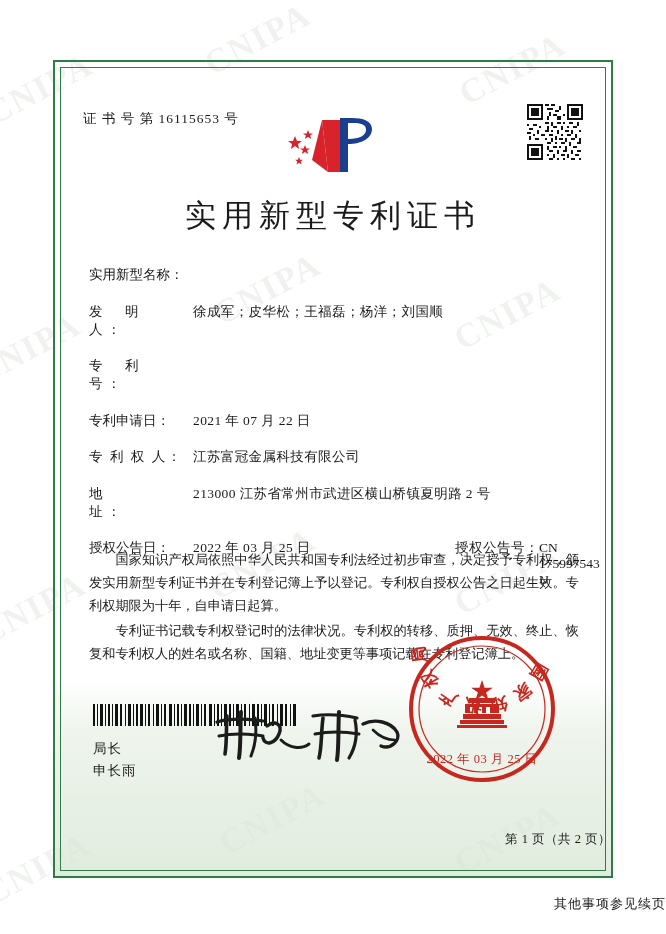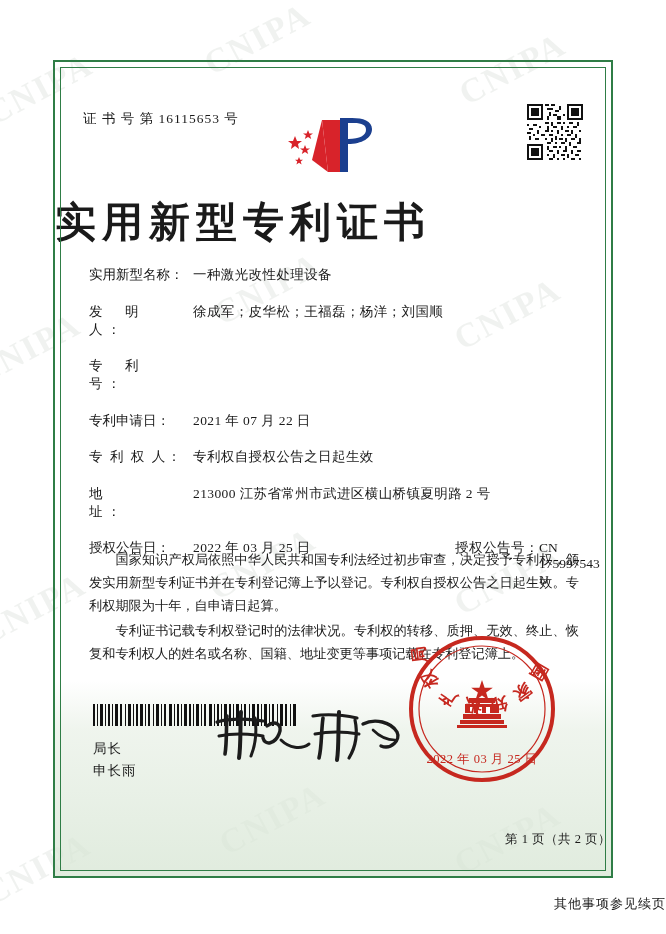--- a/index.html
+++ b/index.html
@@ -101,23 +101,23 @@
     transform: translateX(-50%);
     width: 110px;
     height: 70px;
   }
 
   .title {
     position: absolute;
     left: 0;
     right: 0;
     top: 133px;
-    text-align: left;
-    font-size: 41px;
-    font-weight: 700;
+    text-align: center;
+    font-size: 31px;
+    font-weight: 400;
     letter-spacing: 6px;
     font-family: "Liberation Serif", "DejaVu Serif", serif;
   }
 
   
   .fields {
     position: absolute;
     left: 34px;
     top: 204px;
     right: 30px;
@@ -355,36 +355,35 @@
           <polygon points="21,47 22.2,49.8 25,49.8 22.7,51.6 23.6,54.4 21,52.7 18.4,54.4 19.3,51.6 17,49.8 19.8,49.8"></polygon>
         </g>
       </svg>
     </div>
 
     <div class="title">实用新型专利证书</div>
 
     <div class="fields">
       <div class="row">
         <div class="label">实用新型名称：</div>
-        <div class="value">一种激光改性处理设备</div>
       </div>
       <div class="row">
         <div class="label sp1">发　明　人：</div>
         <div class="value">徐成军；皮华松；王福磊；杨洋；刘国顺</div>
       </div>
       <div class="row">
         <div class="label sp1">专　利　号：</div>
       </div>
       <div class="row">
         <div class="label">专利申请日：</div>
         <div class="value">2021 年 07 月 22 日</div>
       </div>
       <div class="row">
         <div class="label sp2">专 利 权 人：</div>
-        <div class="value">专利权自授权公告之日起生效</div>
+        <div class="value">江苏富冠金属科技有限公司</div>
       </div>
       <div class="row">
         <div class="label sp1">地　　　址：</div>
         <div class="value">213000 江苏省常州市武进区横山桥镇夏明路 2 号</div>
       </div>
       <div class="row dual">
         <div class="label">授权公告日：</div>
         <div class="value">2022 年 03 月 25 日</div>
         <div class="label2">授权公告号：</div>
         <div class="value2">CN 175997543 U</div>

